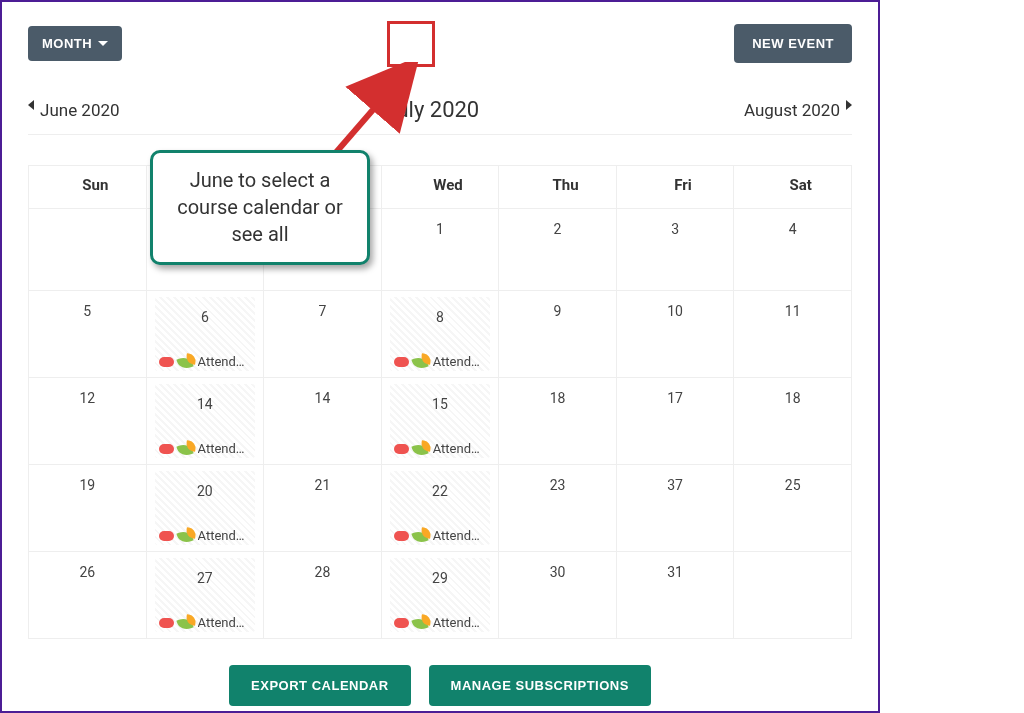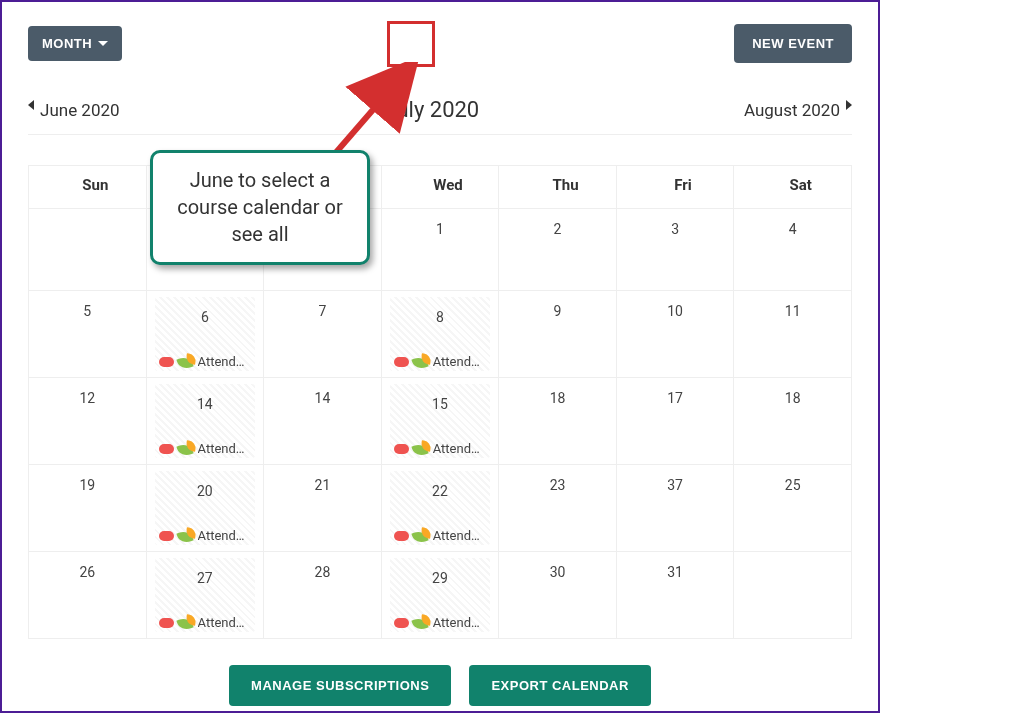--- a/index.html
+++ b/index.html
@@ -469,22 +469,22 @@
               <div class="daynum">31</div>
             </td>
             <td>
               <div class="daynum"></div>
             </td>
           </tr>
         </tbody>
     </table>
 
     <div class="footer-buttons">
+      <button class="teal-btn">EXPORT CALENDAR</button>
       <button class="teal-btn">MANAGE SUBSCRIPTIONS</button>
-      <button class="teal-btn">EXPORT CALENDAR</button>
     </div>
 
   </div>
 
   <div class="redbox" style="left:385px; top:19px; width:48px; height:46px;"></div>
 
   <svg class="arrow" style="left:310px; top:60px; width:120px; height:100px;">
     <defs>
       <marker id="ah1" markerWidth="12" markerHeight="12" refX="8" refY="6" orient="auto">
         <path d="M0,0 L12,6 L0,12 Z" fill="#d32f2f"></path>

